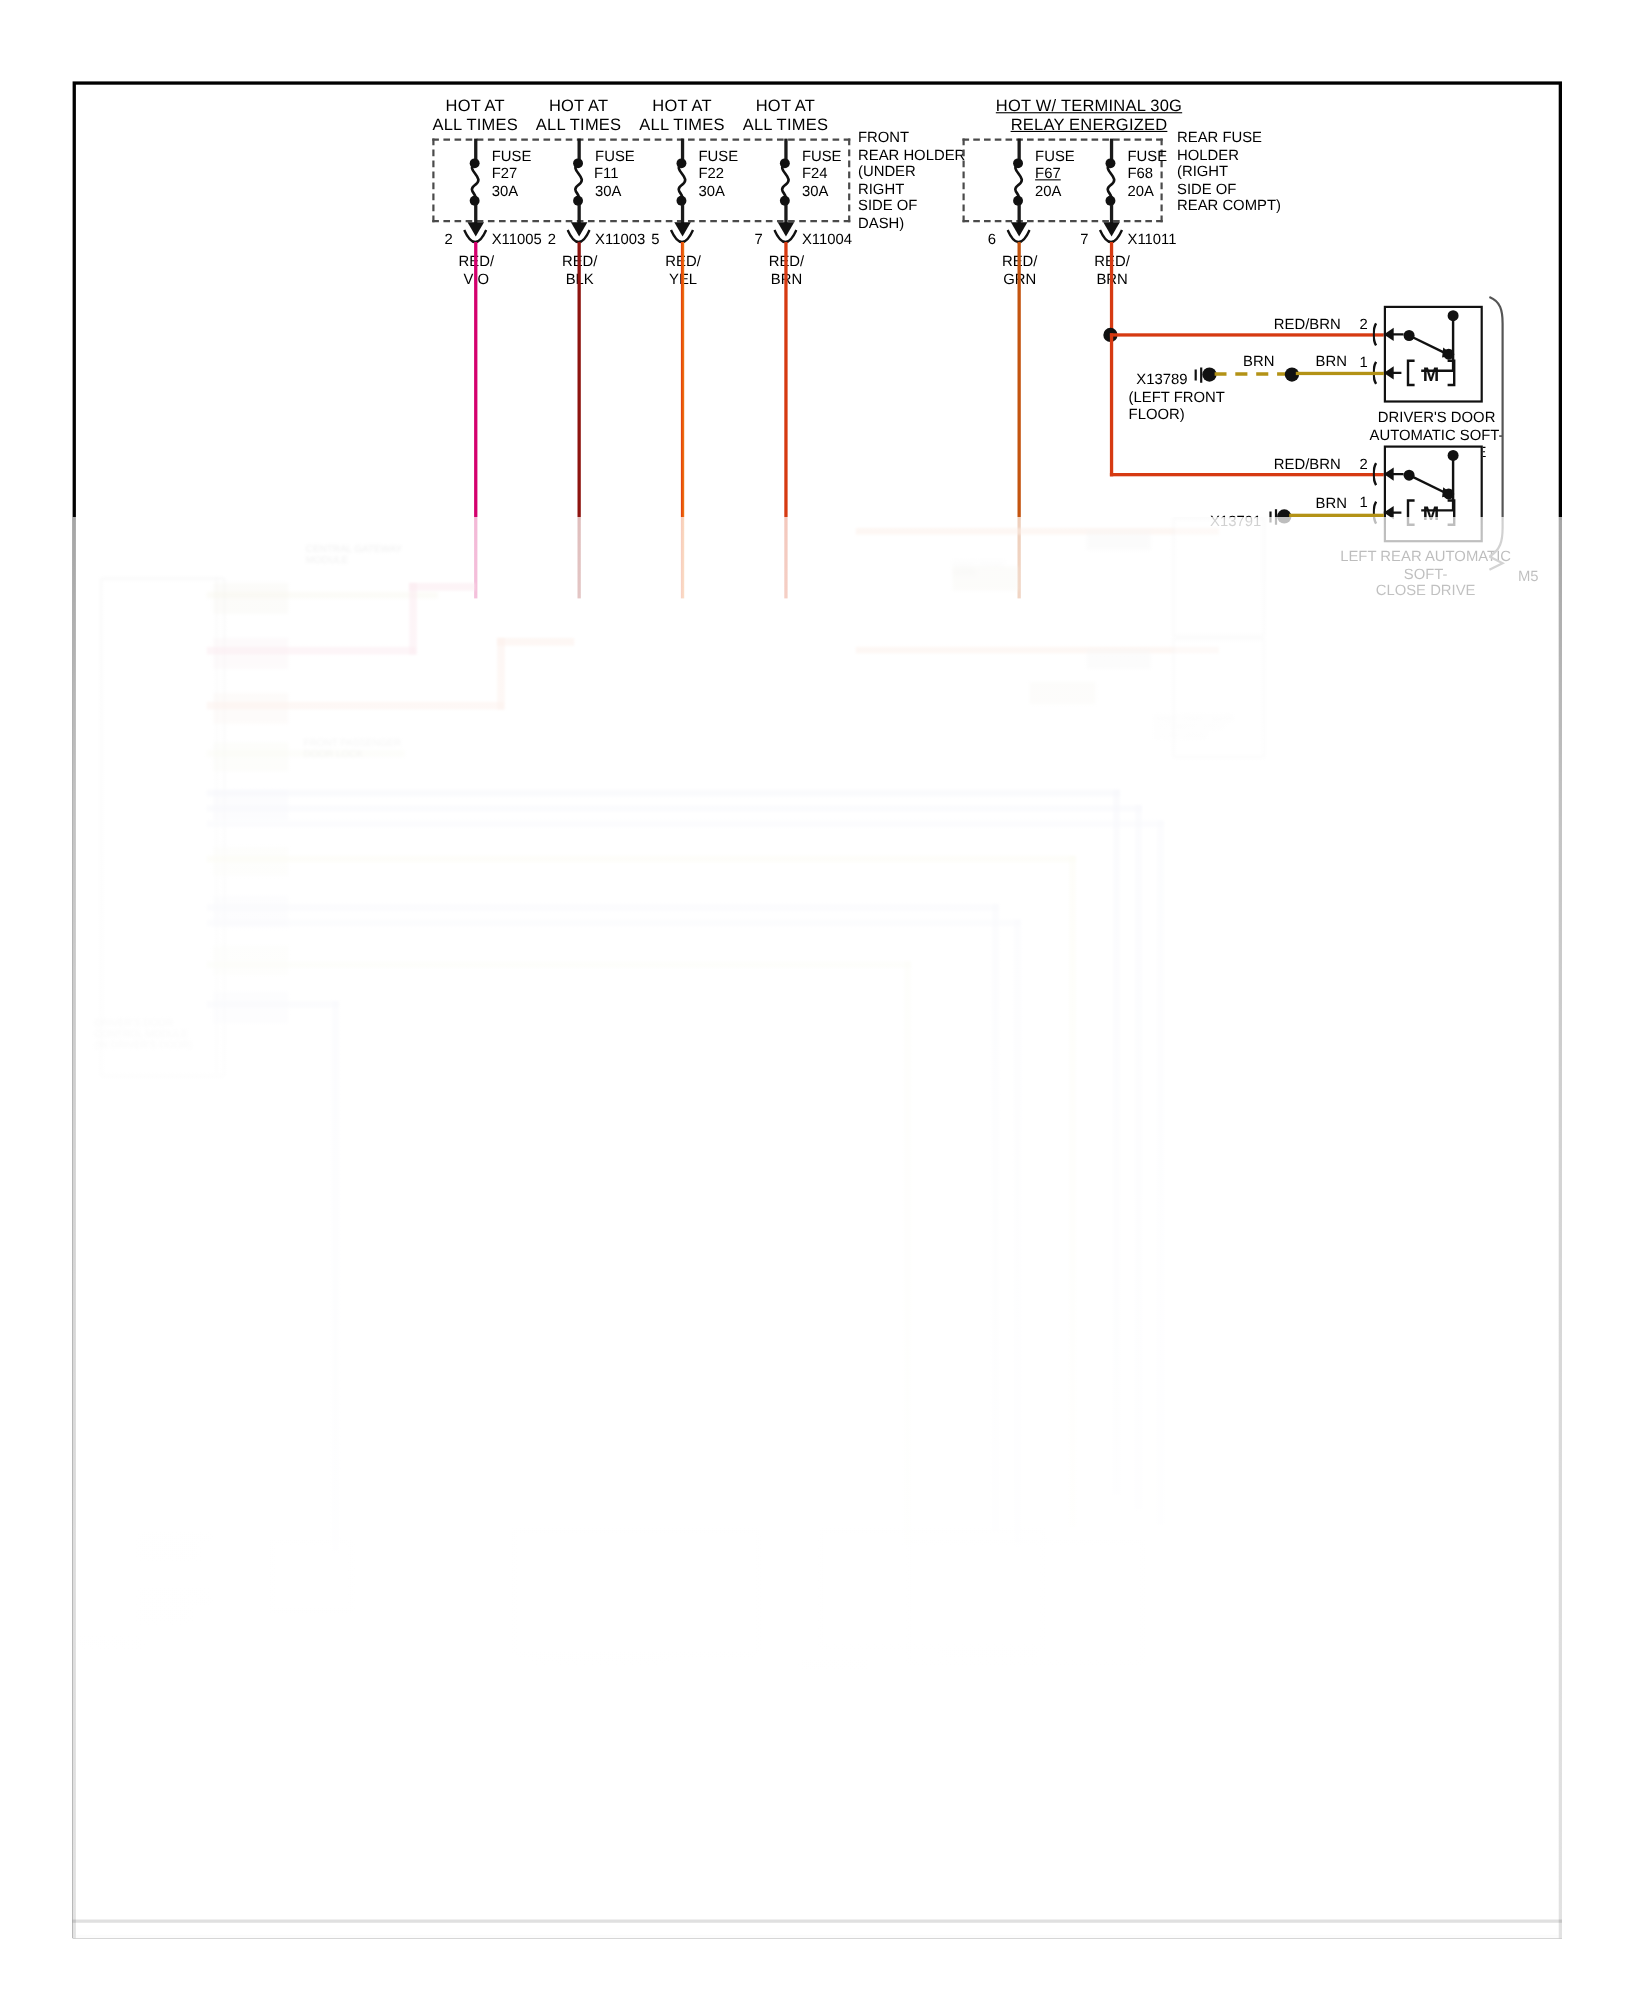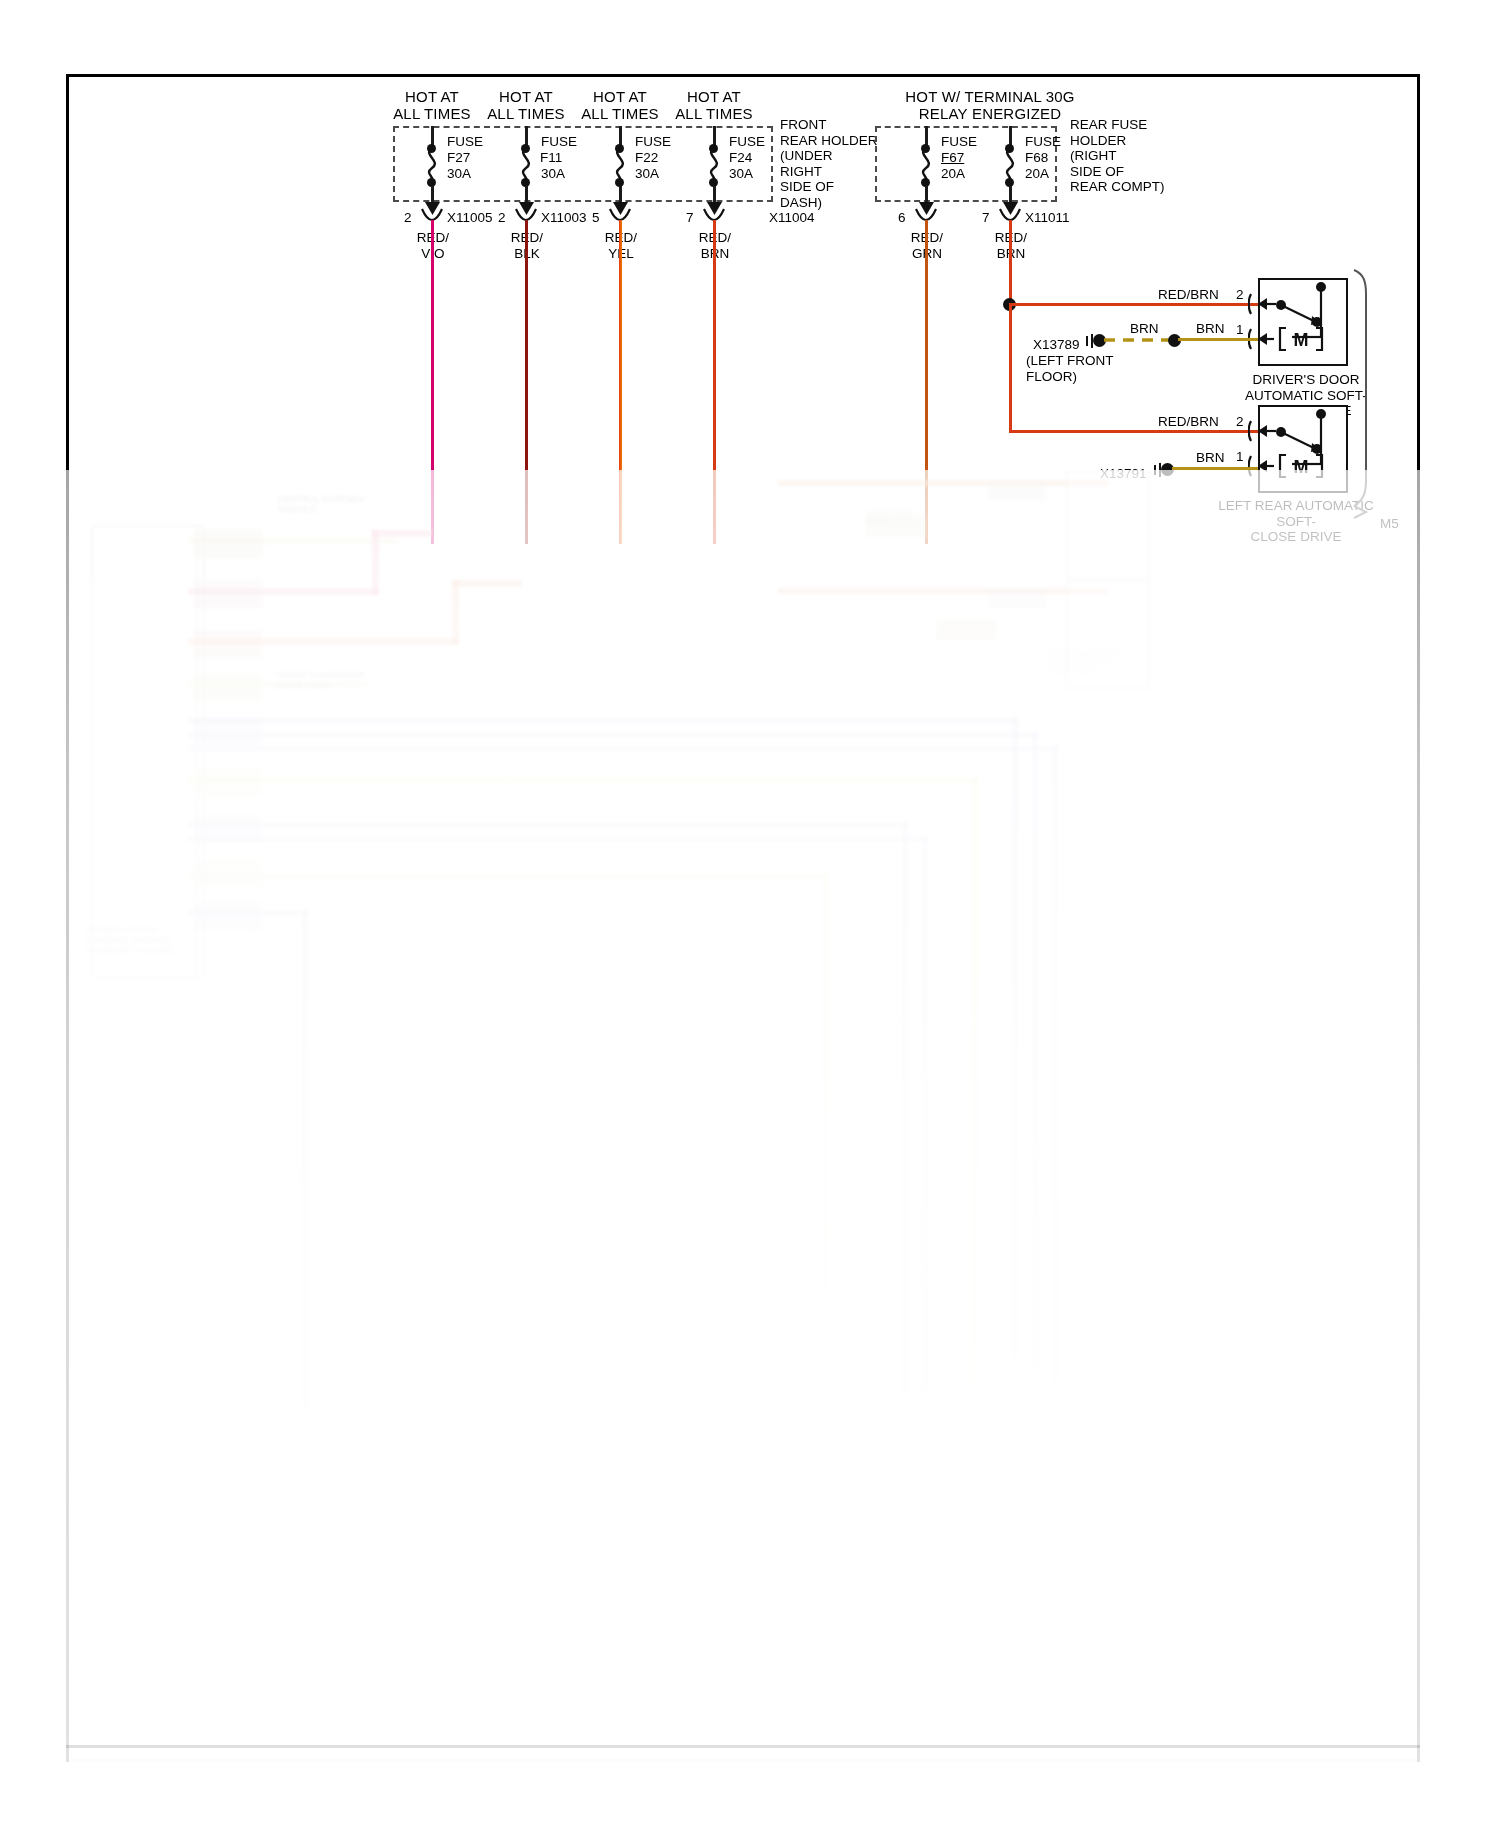--- a/index.html
+++ b/index.html
@@ -135,33 +135,33 @@
   <svg class="abs" style="left:705px;top:200px;" width="19" height="16">
     <path d="M9.5 15 L2 2 L17 2 Z" fill="#111"></path>
   </svg>
   <div class="abs t13" style="left:729px;top:134px;">FUSE</div>
   <div class="abs t13" style="left:729px;top:150px;">F24</div>
   <div class="abs t13" style="left:729px;top:166px;">30A</div>
   <svg class="abs" style="left:703px;top:208px;" width="22" height="14">
     <path d="M1 1 C5 10, 8 12, 11 12 C14 12, 17 10, 21 1" stroke="#111" stroke-width="2.2" fill="none"></path>
   </svg>
   <div class="abs t13" style="left:686px;top:210px;">7</div>
-  <div class="abs t13" style="left:729px;top:210px;margin-left:40px;">X11004</div>
+  <div class="abs t13" style="left:729px;top:210px;">X11004</div>
   <div class="abs t13 ctr" style="left:680px;top:230px;width:70px;">RED/
 BRN</div>
   <div class="abs vline c-redbrn" style="left:713px;top:220px;height:324px;"></div>
 
   <div class="abs t13" style="left:780px;top:117px;width:110px;">FRONT
 REAR HOLDER
 (UNDER
 RIGHT
 SIDE OF
 DASH)</div>
 
-  <div class="abs t ctr" style="left:880px;top:88px;width:220px;">HOT W/ TERMINAL 30G
+  <div class="abs t ctr" style="left:880px;top:88px;width:220px;text-decoration:underline;">HOT W/ TERMINAL 30G
 RELAY ENERGIZED</div>
 
   <div class="abs fusebox" style="left:875px;top:126px;width:182px;height:76px;"></div>
 
   <div class="abs vline blk" style="left:925px;top:126px;height:23px;"></div>
   <div class="abs dot" style="left:921px;top:144px;width:9px;height:9px;"></div>
   <svg class="abs" style="left:913px;top:148px;" width="26" height="34">
     <path d="M13 0 C3 7, 23 13, 13 20 C5 26, 16 28, 13 34" stroke="#111" stroke-width="2.4" fill="none"></path>
   </svg>
   <div class="abs dot" style="left:921px;top:178px;width:9px;height:9px;"></div>

